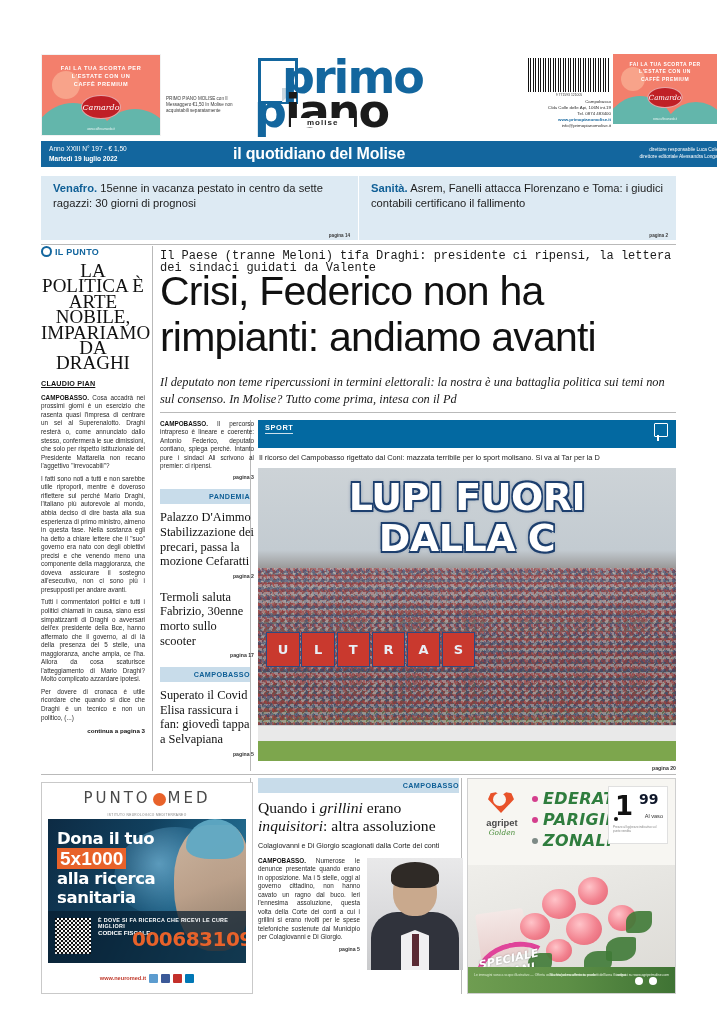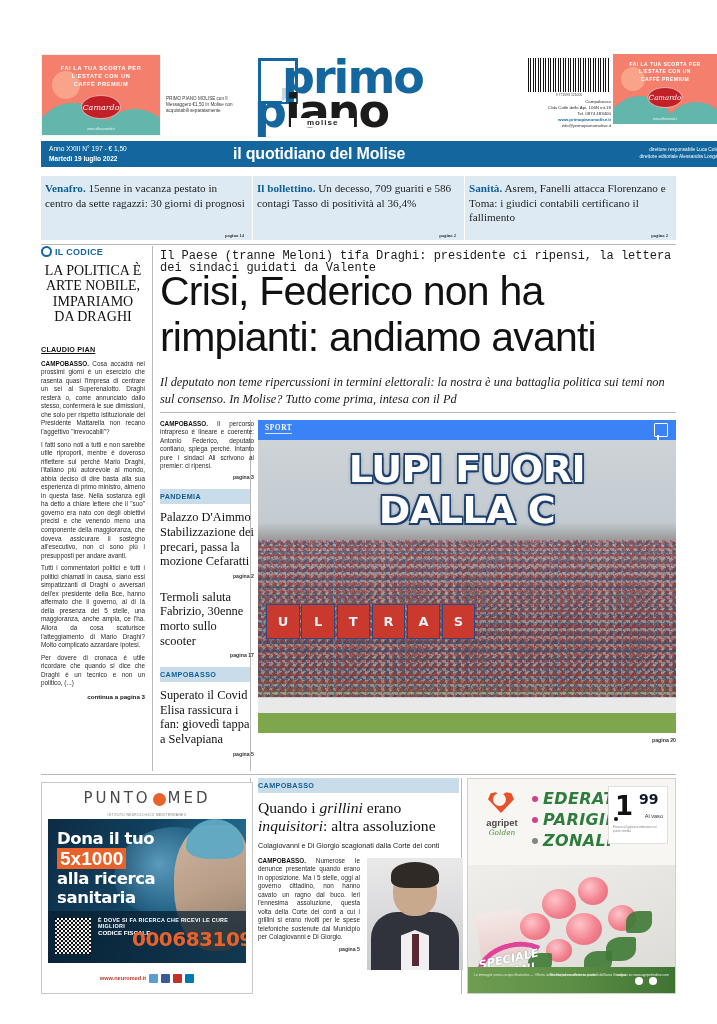--- a/index.html
+++ b/index.html
@@ -138,21 +138,21 @@
     font-size:4.8px;line-height:7px;
   }
 
   
   .strip{
     position:absolute;left:41px;top:176px;width:635px;height:64px;
     background:#ddeaf3;
     display:flex;
   }
   .strip-col{
-    flex:1;padding:5px 7px 0 4px;position:relative;box-sizing:border-box;font-family:Liberation Serif, serif;
+    flex:1;padding:5px 7px 0 12px;position:relative;box-sizing:border-box;
   }
   .strip-col + .strip-col{border-left:1px solid #ffffff;}
   .strip-col .txt{
     font-size:11.2px;line-height:14.6px;color:#1d1d1d;
   }
   .strip-col .txt b{color:#0f5f96;}
   .strip-col .pg{
     position:absolute;right:8px;bottom:2px;
     font-size:4.6px;font-weight:bold;color:#3a3a3a;
   }
@@ -174,22 +174,22 @@
   }
   .punto-ico:before{
     content:"";position:absolute;left:3.5px;top:1.5px;width:4px;height:8px;
     background:#13669e;border-radius:50%;transform:rotate(35deg);
   }
   .punto-lbl{
     font-size:9px;font-weight:bold;color:#13669e;letter-spacing:.3px;
   }
   .punto-title{
     font-family:"Liberation Serif", serif;
-    font-size:14px;line-height:15.4px;text-align:center;color:#111;
-    margin:2px 0 20px 0;
+    font-size:19px;line-height:15.4px;text-align:center;color:#111;
+    margin:2px 0 8px 0;
   }
   .punto-author{
     font-size:7.2px;font-weight:bold;color:#111;
     text-decoration:underline;letter-spacing:.2px;margin-bottom:6px;
   }
   .punto-body{
     font-size:6.35px;line-height:8.55px;color:#2a2a2a;text-align:justify;
   }
   .punto-body b{font-weight:bold;color:#111;}
   .punto-cont{
@@ -212,33 +212,33 @@
     font-family:"Liberation Serif", serif;font-style:italic;
     font-size:12.4px;line-height:16.5px;color:#1a1a1a;
   }
 
   
   .col-briefs{position:absolute;left:160px;top:420px;width:94px;}
   .brief-lead{font-size:6.35px;line-height:8.4px;color:#2a2a2a;text-align:justify;}
   .brief-lead b{color:#111;}
   .pgtag{text-align:right;font-size:5.2px;font-weight:bold;color:#333;margin-top:4px;}
   .cat-badge{
-    background:#c8dcea;color:#0f5f96;text-align:left;
+    background:#c8dcea;color:#0f5f96;text-align:right;
     font-size:7.2px;font-weight:bold;letter-spacing:.4px;
     padding:3px 0;margin:9px 4px 6px 0;
   }
   .brief-title{
     font-family:"Liberation Serif", serif;
     font-size:12.4px;line-height:14.6px;color:#111;
   }
 
   
   .sport{position:absolute;left:258px;top:420px;width:418px;}
   .sport-bar{
-    background:#3b82f6;height:20px;position:relative;font-family:Liberation Serif, serif;
+    background:#0369a1;height:28px;position:relative;
   }
   .sport-bar .lbl{
     position:absolute;left:7px;top:3px;color:#fff;
     font-size:7.4px;font-weight:bold;letter-spacing:.6px;
     border-bottom:1px solid rgba(255,255,255,.8);padding-bottom:1px;
   }
   .sport-bar .plogo{
     position:absolute;right:8px;top:2.5px;width:12px;height:12px;
     border:1.6px solid #fff;border-radius:1px;
   }
@@ -560,41 +560,37 @@
       <div>direttore editoriale Alessandra Longano</div>
     </div>
   </div>
 
   <div class="strip">
     <div class="strip-col">
       <div class="txt"><b>Venafro.</b><span> 15enne in vacanza pestato in centro da sette ragazzi: 30 giorni di prognosi</span></div>
       <div class="pg">pagina 14</div>
     </div>
     <div class="strip-col">
-      <div class="txt"><b>Il bollettino.</b><span> Un decesso, 709 guariti e 586 contagi Tasso di positività al 36,4%</span></div>
-      <div class="pg">pagina 2</div>
-    </div>
-    <div class="strip-col">
       <div class="txt"><b>Sanità.</b><span> Asrem, Fanelli attacca Florenzano e Toma: i giudici contabili certificano il fallimento</span></div>
       <div class="pg">pagina 2</div>
     </div>
   </div>
 
   <div class="rule-h" style="left:41px;top:244px;width:635px;"></div>
   <div class="rule-v" style="left:152px;top:246px;height:525px;"></div>
   <div class="rule-v" style="left:250px;top:420px;height:351px;"></div>
   <div class="rule-h" style="left:160px;top:412px;width:516px;"></div>
   <div class="rule-h" style="left:41px;top:774px;width:635px;"></div>
   <div class="rule-v" style="left:250px;top:778px;height:216px;"></div>
   <div class="rule-v" style="left:461px;top:778px;height:216px;"></div>
 
   <div class="col-punto">
     <div class="punto-head">
       <span class="punto-ico"></span>
-      <span class="punto-lbl">IL CODICE</span>
+      <span class="punto-lbl">IL PUNTO</span>
     </div>
     <div class="punto-title">LA POLITICA È ARTE NOBILE, IMPARIAMO DA DRAGHI</div>
     <div class="punto-author">CLAUDIO PIAN</div>
     <div class="punto-body">
       <p style="margin:0 0 4px 0;"><b>CAMPOBASSO.</b><span> Cosa accadrà nei prossimi giorni è un esercizio che rasenta quasi l'impresa di centrare un sei al Superenalotto. Draghi resterà o, come annunciato dallo stesso, confermerà le sue dimissioni, che solo per rispetto istituzionale del Presidente Mattarella non recano l'aggettivo "irrevocabili"?</span></p>
       <p style="margin:0 0 4px 0;">I fatti sono noti a tutti e non sarebbe utile riproporli, mentre è doveroso riflettere sul perché Mario Draghi, l'italiano più autorevole al mondo, abbia deciso di dire basta alla sua esperienza di primo ministro, almeno in questa fase. Nella sostanza egli ha detto a chiare lettere che il "suo" governo era nato con degli obiettivi precisi e che venendo meno una componente della maggioranza, che doveva assicurare il sostegno all'esecutivo, non ci sono più i presupposti per andare avanti.</p>
       <p style="margin:0 0 4px 0;">Tutti i commentatori politici e tutti i politici chiamati in causa, siano essi simpatizzanti di Draghi o avversari dell'ex presidente della Bce, hanno affermato che il governo, al di là della presenza dei 5 stelle, una maggioranza, anche ampia, ce l'ha. Allora da cosa scaturisce l'atteggiamento di Mario Draghi? Molto complicato azzardare ipotesi.</p>
       <p style="margin:0;">Per dovere di cronaca è utile ricordare che quando si dice che Draghi è un tecnico e non un politico, (...)</p>
     </div>
     <div class="punto-cont">continua a pagina 3</div>
@@ -621,20 +617,21 @@
     <div class="cat-badge">CAMPOBASSO</div>
     <div class="brief-title">Superato il Covid Elisa rassicura i fan: giovedì tappa a Selvapiana</div>
     <div class="pgtag">pagina 5</div>
   </div>
 
   <div class="sport">
     <div class="sport-bar">
       <span class="lbl">SPORT</span>
       <span class="plogo"></span>
     </div>
+    <div class="sport-kicker">Il ricorso del Campobasso rigettato dal Coni: mazzata terribile per lo sport molisano. Si va al Tar per la D</div>
     <div class="sport-photo">
       <div class="crowd"></div>
       <div class="boards"></div>
       <div class="pitch"></div>
       <div class="ultras">
         <span>U</span>
         <span>L</span>
         <span>T</span>
         <span>R</span>
         <span>A</span>

